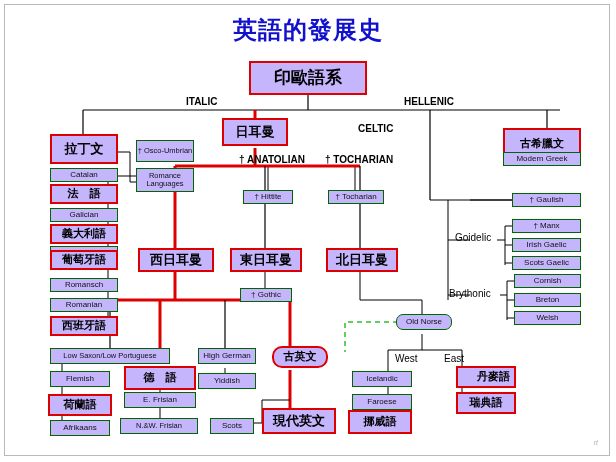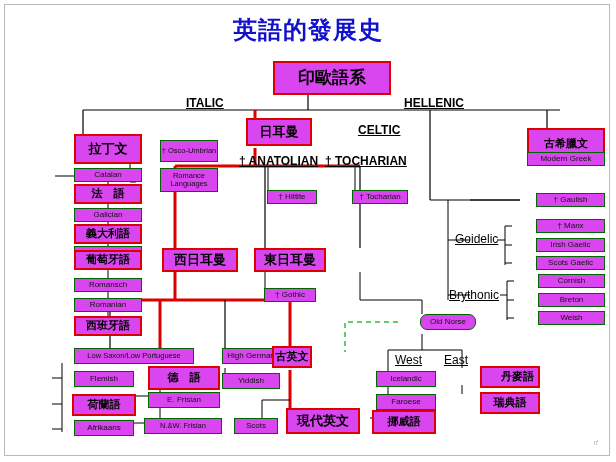--- a/index.html
+++ b/index.html
@@ -31,30 +31,29 @@
     top: 14px;
     width: 616px;
     text-align: center;
     font-size: 24px;
     font-weight: bold;
     color: #1111cc;
     letter-spacing: 1px;
   }
   .node {
     position: absolute;
-    background: #d946ef;
+    background: #c4b5fd;
     color: #000000;
     box-sizing: border-box;
     display: flex;
     align-items: center;
     justify-content: center;
     text-align: center;
     line-height: 1.05;
     white-space: nowrap;
-    margin-left: 24px;
   }
   
   .plain {
     border: 1px solid #006600;
     font-size: 8px;
     color: #111111;
   }
   
   .cjk {
     border: 2px solid #dd0000;
@@ -67,25 +66,24 @@
   }
   .med {
     font-size: 13px;
   }
   .sm {
     font-size: 11px;
   }
   
   .lbl {
     position: absolute;
-    font-size: 12px;
+    font-size: 10px;
     font-weight: bold;
     color: #000000;
     white-space: nowrap;
-    text-decoration: underline;
   }
   .lbl.plainlbl { font-weight: normal; }
   svg.lines {
     position: absolute;
     left: 0;
     top: 0;
     width: 616px;
     height: 462px;
     pointer-events: none;
   }
@@ -239,26 +237,27 @@
 
   <div class="node plain" style="left:512px; top:219px; width:69px; height:14px;">† Manx</div>
   <div class="node plain" style="left:512px; top:238px; width:69px; height:14px;">Irish Gaelic</div>
   <div class="node plain" style="left:512px; top:256px; width:69px; height:14px;">Scots Gaelic</div>
   <div class="node plain" style="left:514px; top:274px; width:67px; height:14px;">Cornish</div>
   <div class="node plain" style="left:514px; top:293px; width:67px; height:14px;">Breton</div>
   <div class="node plain" style="left:514px; top:311px; width:67px; height:14px;">Welsh</div>
 
   <div class="node cjk med" style="left:138px; top:248px; width:76px; height:24px;">西日耳曼</div>
   <div class="node cjk med" style="left:230px; top:248px; width:72px; height:24px;">東日耳曼</div>
+  <div class="node cjk med" style="left:326px; top:248px; width:72px; height:24px;">北日耳曼</div>
   <div class="node plain" style="left:240px; top:288px; width:52px; height:14px;">† Gothic</div>
   <div class="node plain" style="left:396px; top:314px; width:56px; height:16px;border-radius:7px;">Old Norse</div>
 
   <div class="node plain" style="left:50px; top:348px; width:120px; height:16px; font-size:7.5px;">Low Saxon/Low Portuguese</div>
   <div class="node plain" style="left:198px; top:348px; width:58px; height:16px;">High German</div>
-  <div class="node cjk sm" style="left:248px; top:346px; width:40px; height:22px;">古英文</div>
+  <div class="node cjk sm" style="left:272px; top:346px; width:56px; height:22px;border-radius:10px;">古英文</div>
 
   <div class="node plain" style="left:50px; top:371px; width:60px; height:16px;">Flemish</div>
   <div class="node cjk sm" style="left:124px; top:366px; width:72px; height:24px;">德　語</div>
   <div class="node plain" style="left:198px; top:373px; width:58px; height:16px;">Yiddish</div>
 
   <div class="node cjk sm" style="left:48px; top:394px; width:64px; height:22px;">荷蘭語</div>
   <div class="node plain" style="left:124px; top:392px; width:72px; height:16px;">E. Frisian</div>
 
   <div class="node plain" style="left:352px; top:371px; width:60px; height:16px;">Icelandic</div>
   <div class="node plain" style="left:352px; top:394px; width:60px; height:16px;">Faroese</div>

